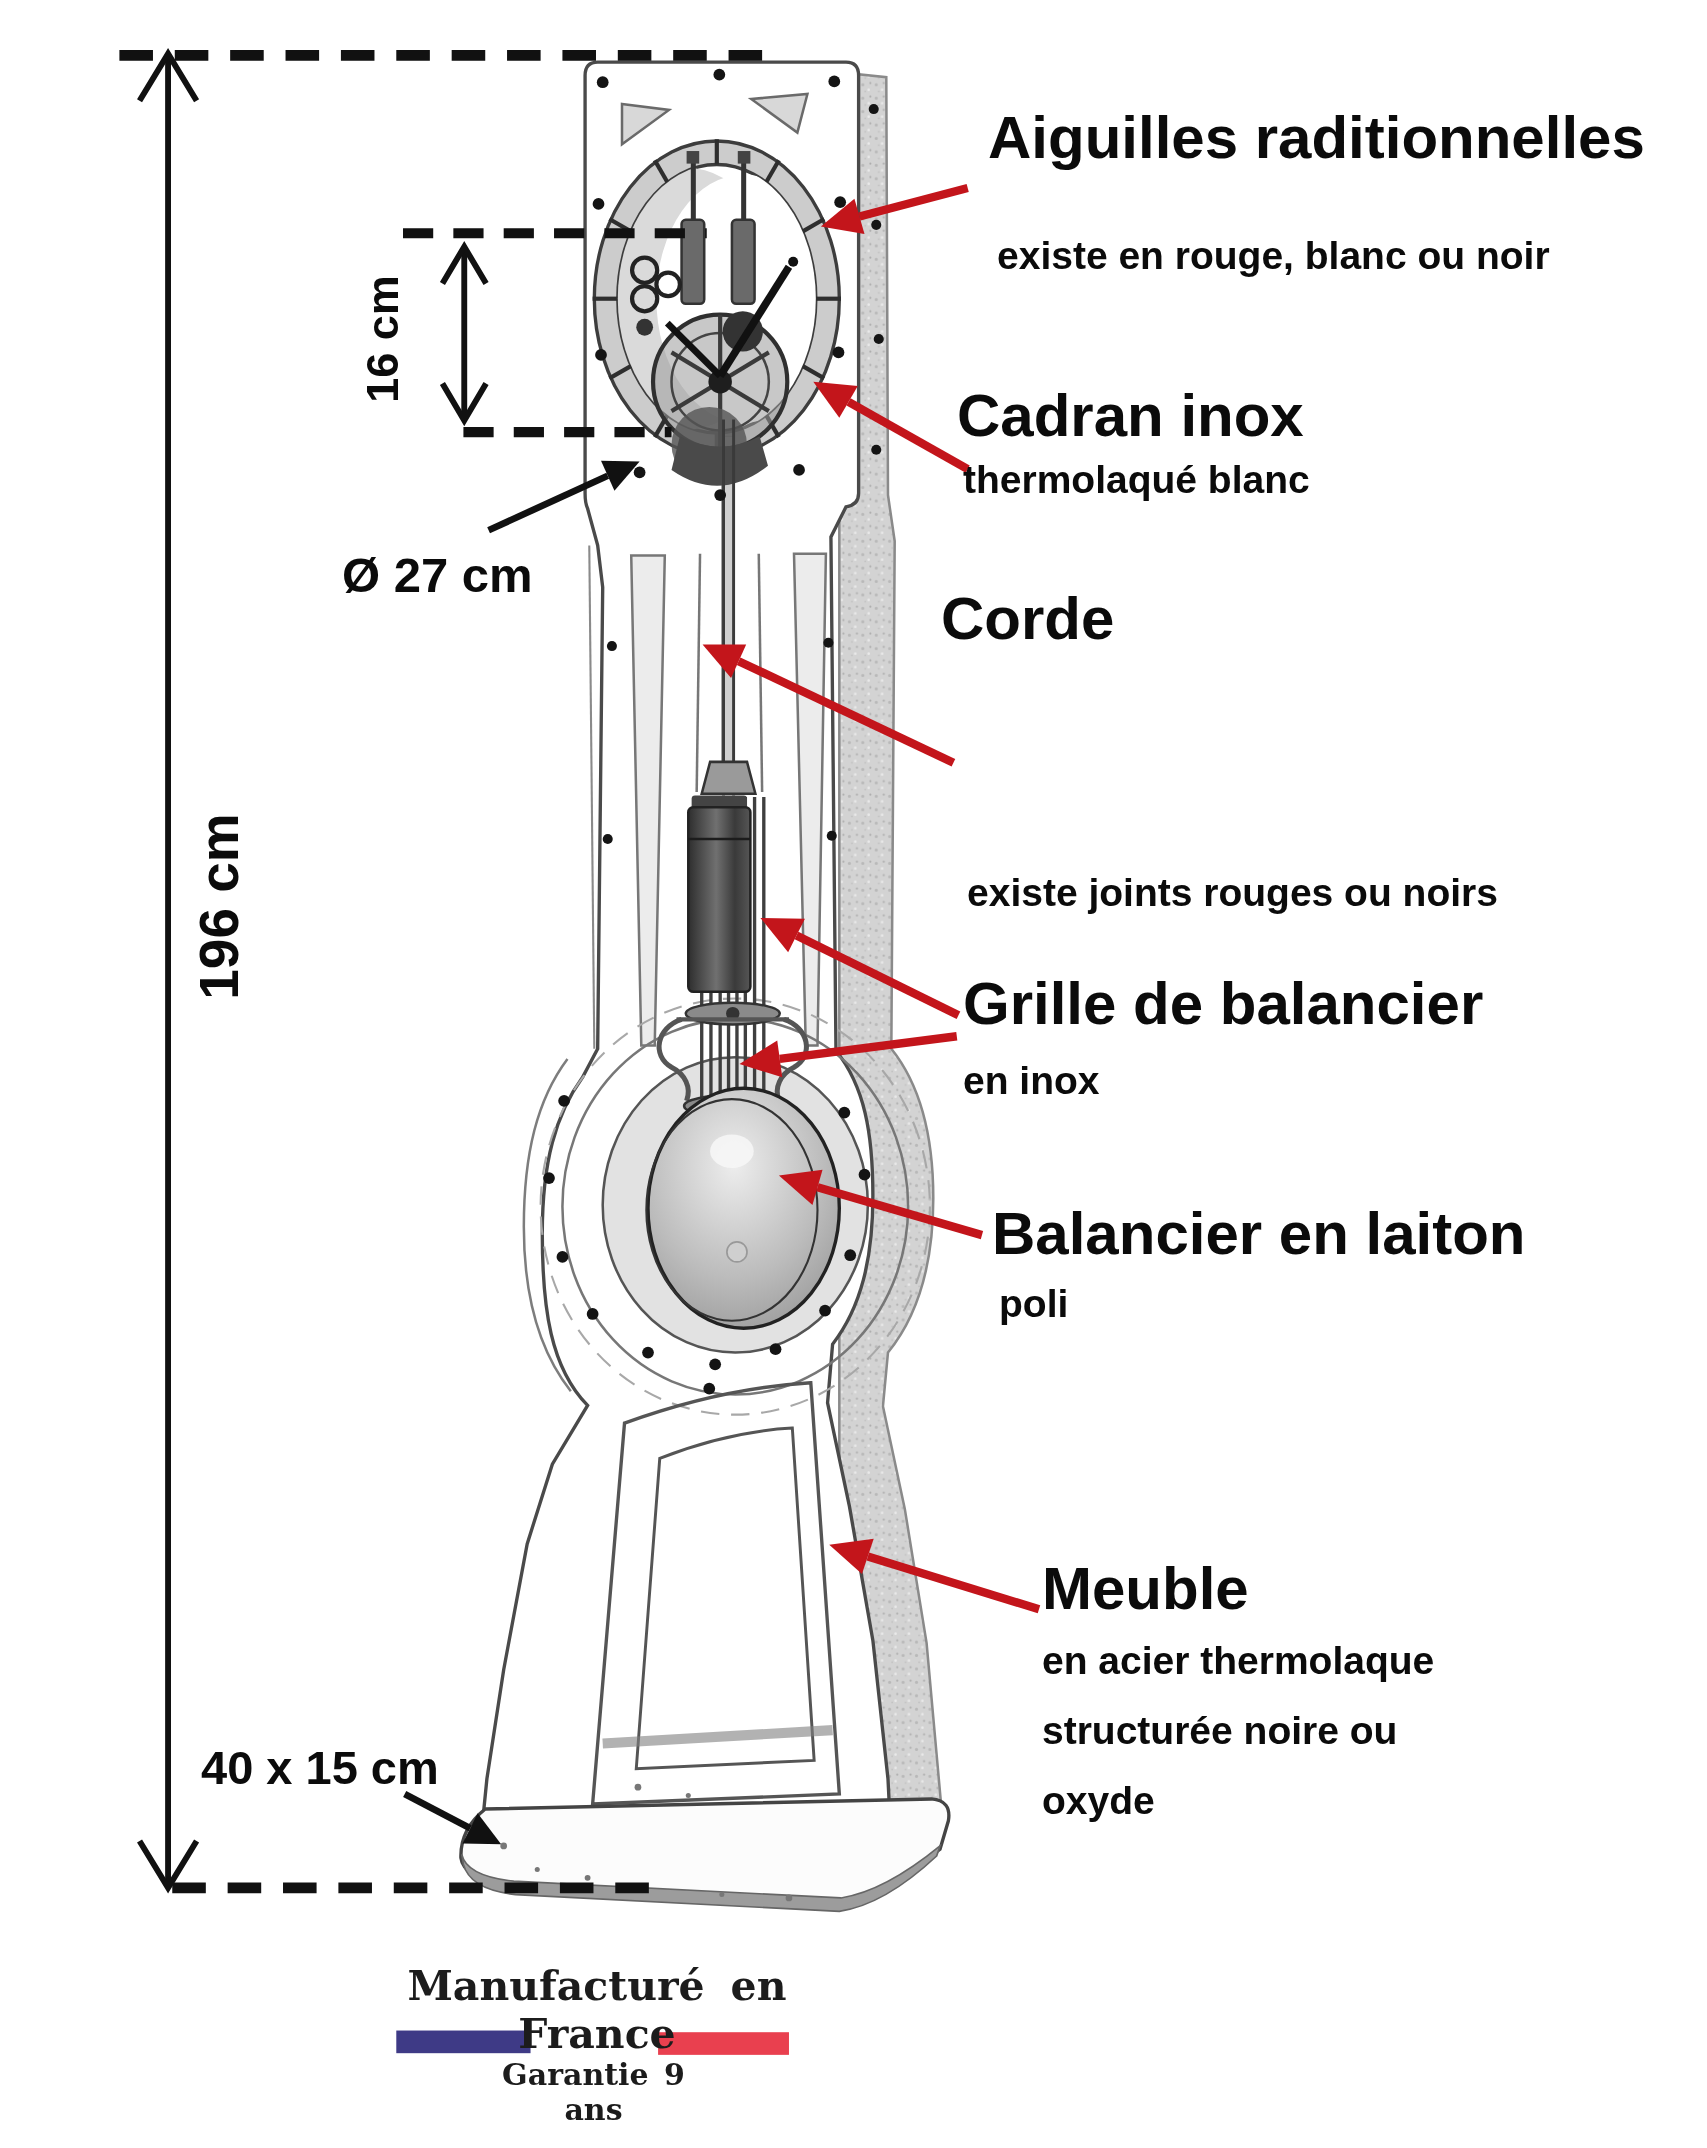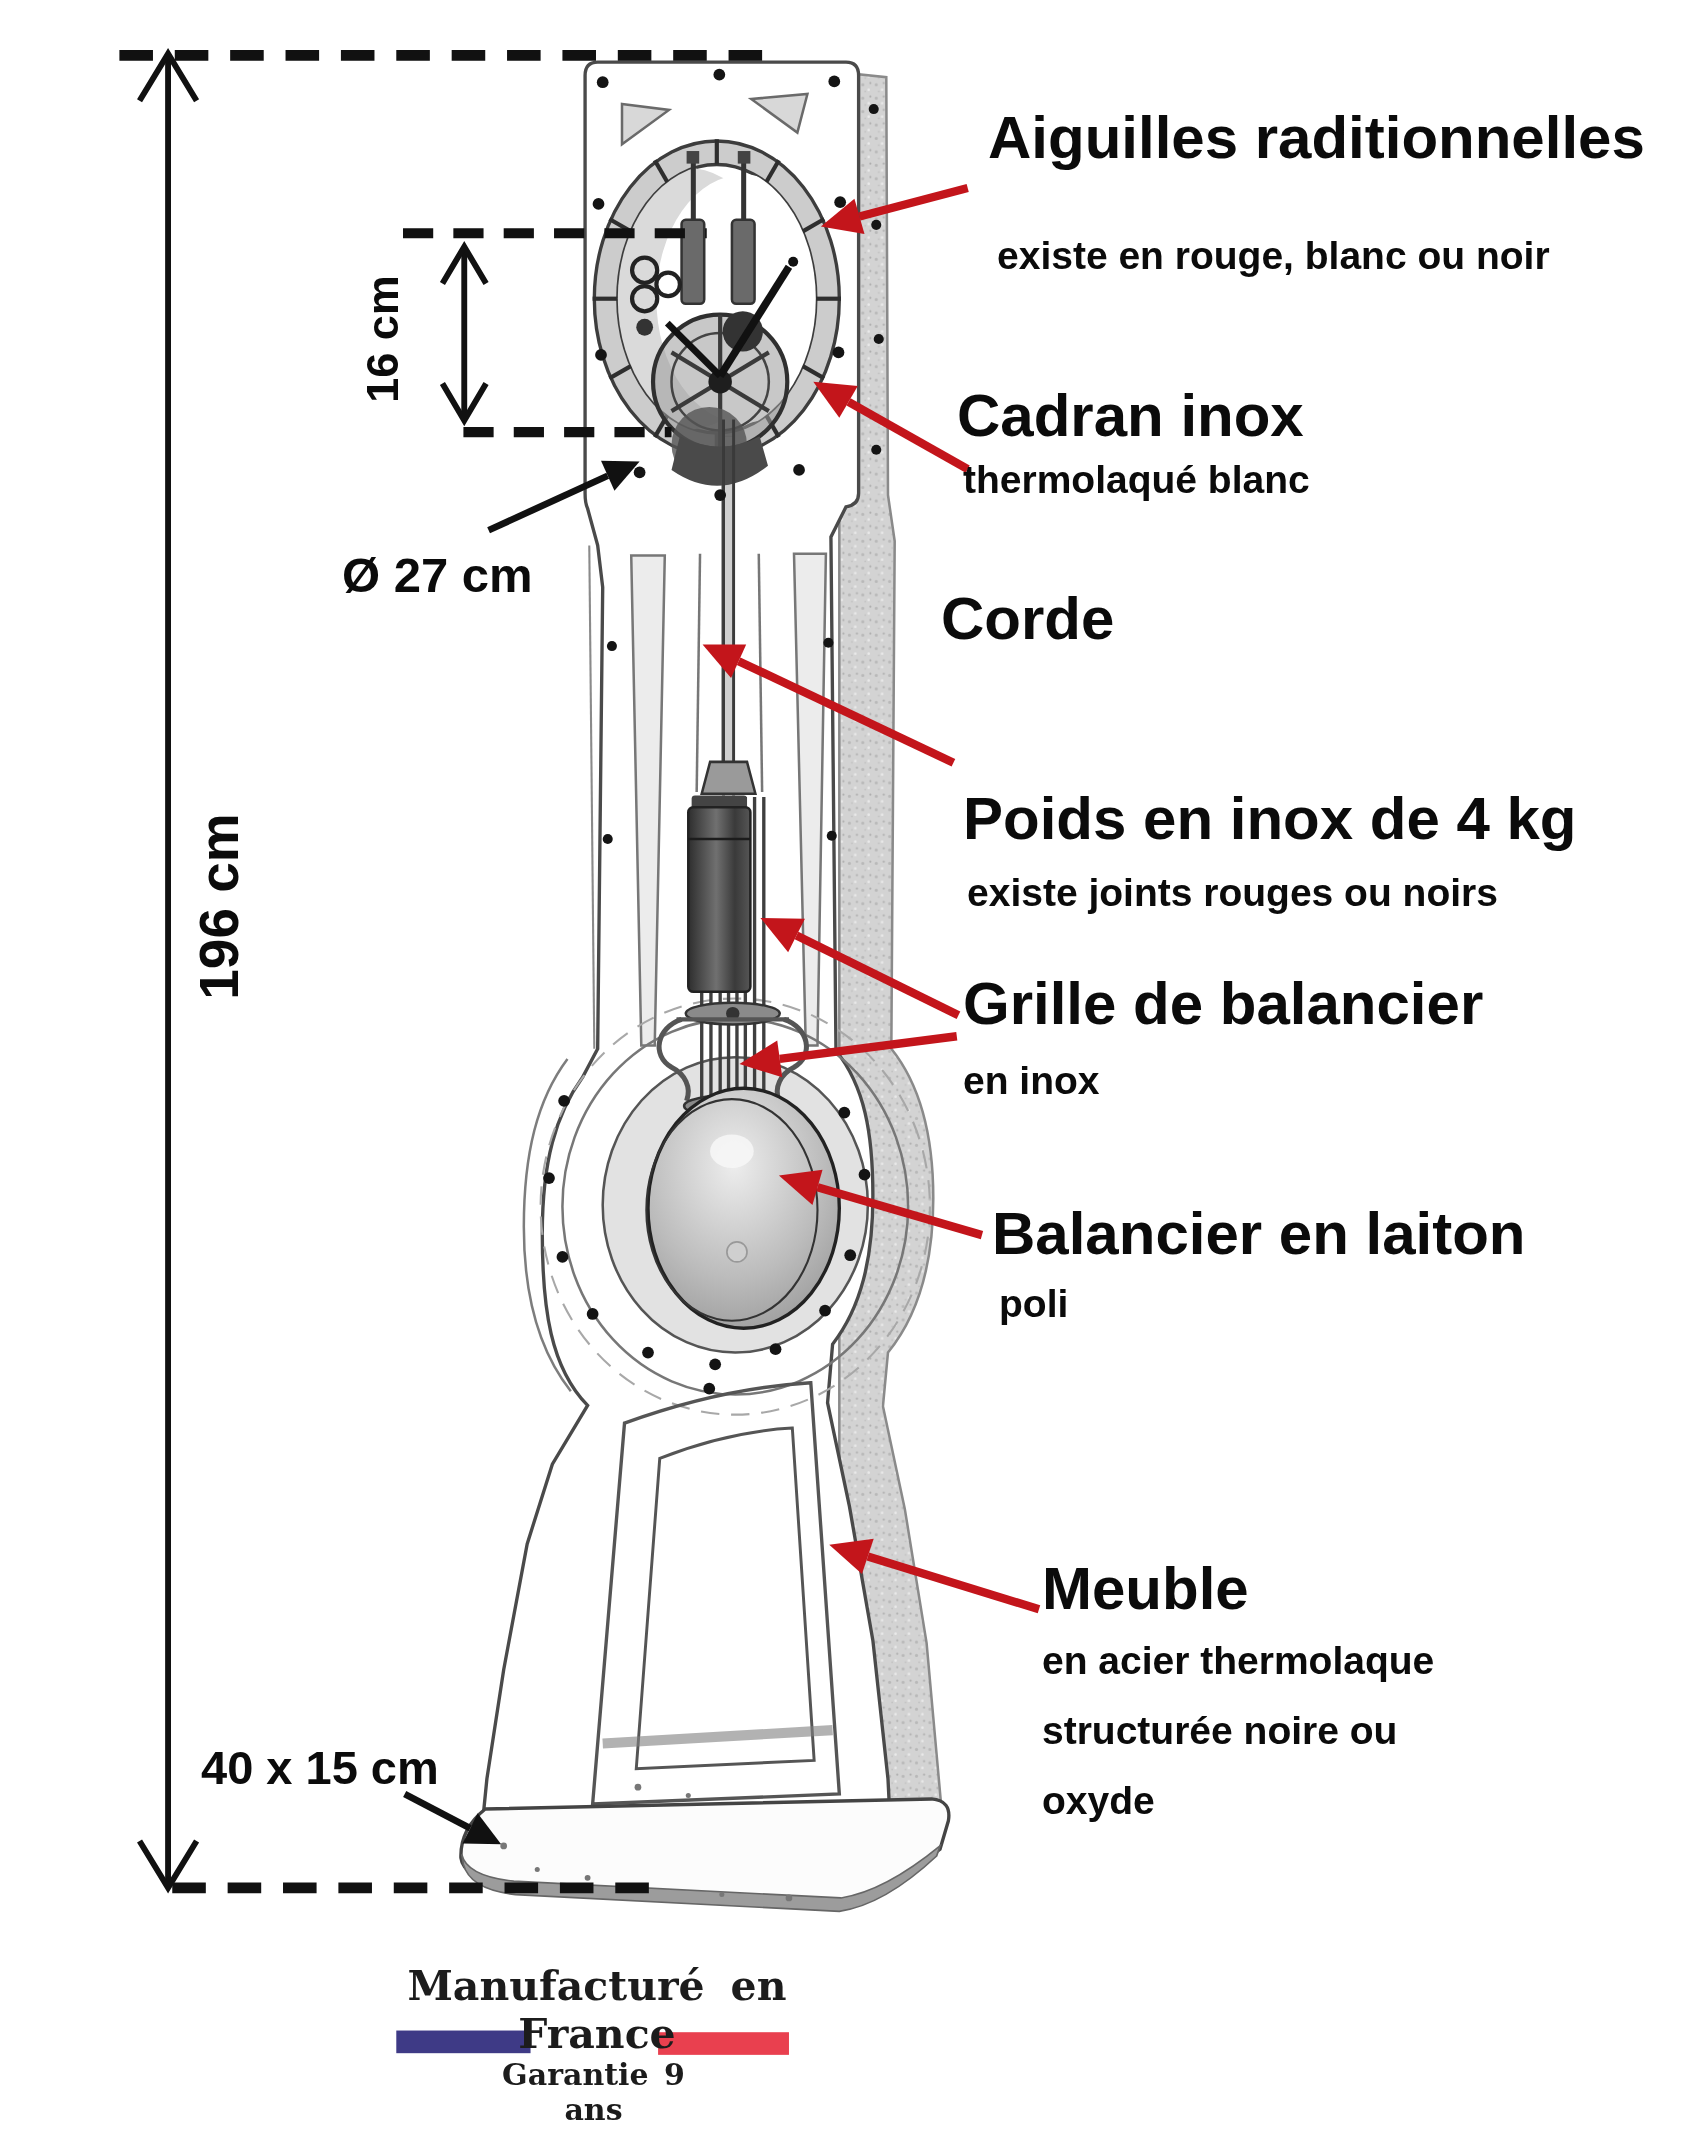--- a/index.html
+++ b/index.html
@@ -275,21 +275,20 @@
 <div class="dim" id="dim-base">40 x 15 cm</div>
 
 <div class="lbl title" style="left:988px;top:106px;">Aiguilles raditionnelles</div>
 <div class="lbl sub" style="left:997px;top:204px;margin-top:32px;">existe en rouge, blanc ou noir</div>
 
 <div class="lbl title" style="left:957px;top:384px;">Cadran inox</div>
 <div class="lbl sub" style="left:963px;top:460px;text-align:center;">thermolaqué blanc</div>
 
 <div class="lbl title" style="left:941px;top:587px;">Corde</div>
 
-<div class="lbl title" style="left:963px;top:787px;">Poids en inox de 4 kg</div>
 <div class="lbl sub" style="left:959px;top:873px;margin-left:8px;">existe joints rouges ou noirs</div>
 
 <div class="lbl title" style="left:963px;top:972px;">Grille de balancier</div>
 <div class="lbl sub" style="left:963px;top:1061px;">en inox</div>
 
 <div class="lbl title" style="left:992px;top:1202px;">Balancier en laiton</div>
 <div class="lbl sub" style="left:999px;top:1284px;">poli</div>
 
 <div class="lbl title" style="left:1042px;top:1557px;">Meuble</div>
 <div class="lbl sub meuble-sub" style="left:1042px;top:1626px;">

